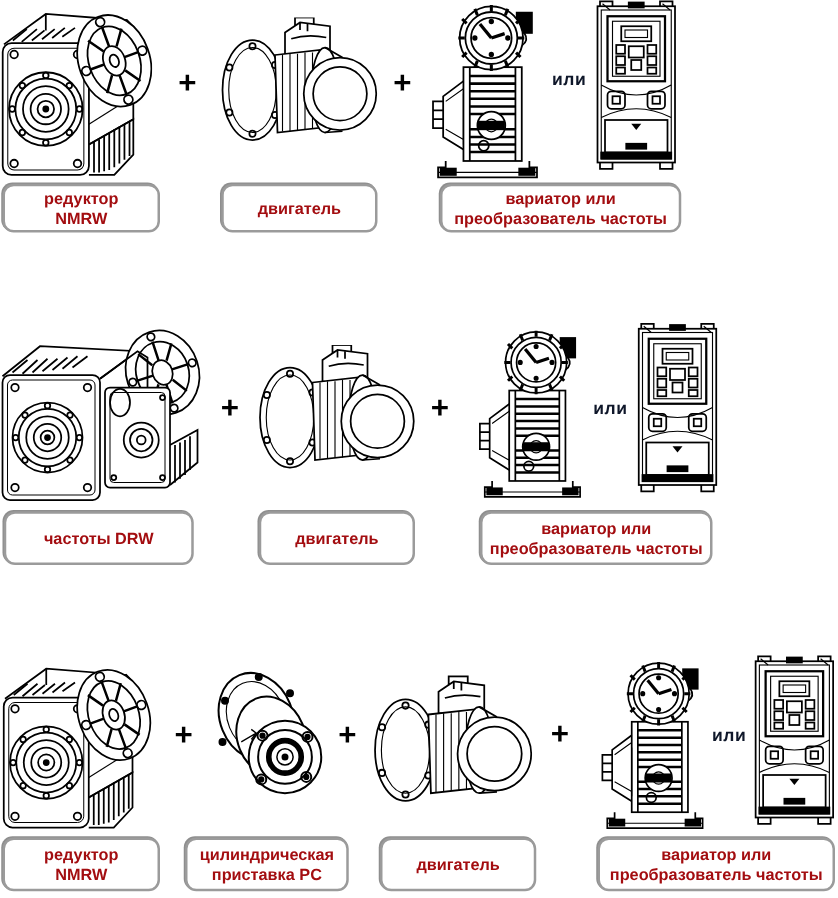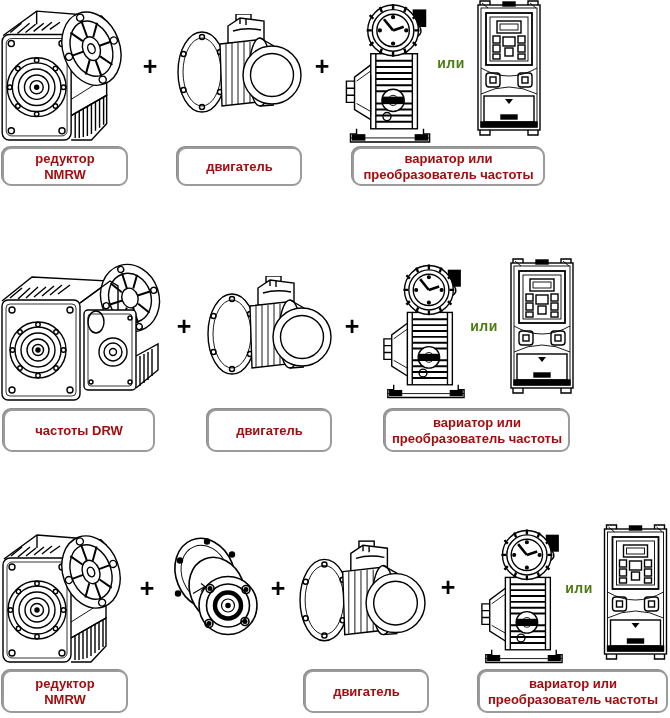--- a/index.html
+++ b/index.html
@@ -7,22 +7,22 @@
   body { font-family:"Liberation Sans", sans-serif; }
   .canvas { position:relative; width:670px; height:718px; background:#fff; overflow:hidden; }
   .defs { position:absolute; width:0; height:0; overflow:hidden; }
   .drawing { position:absolute; }
   .drawing svg, .drawing use { display:block; }
   .plus {
     position:absolute; width:26px; text-align:center;
     font-weight:bold; font-size:25px; line-height:28px; color:#000;
   }
   .or {
-    position:absolute; width:36px; text-align:center;
-    font-weight:bold; font-size:14px; line-height:17px; color:#4d7c0f; letter-spacing:.4px;
+    position:absolute; width:36px; text-align:right;
+    font-weight:bold; font-size:14px; line-height:17px; color:#0f172a; letter-spacing:.4px;
   }
   .label-box {
     position:absolute; background:#fff;
     border:2px solid #9b9b9b; border-radius:9px;
     box-shadow:-1px -1px 0 rgba(30,30,30,.5);
     display:flex; flex-direction:column; align-items:center; justify-content:center;
     text-align:center; color:#a30d10; font-weight:bold;
     font-size:13px; line-height:15.5px; padding:1px 2px;
   }
 </style>
@@ -321,20 +321,24 @@
     </svg>
   <div class="or" style="left:561px;top:580px">или</div>
   <svg class="drawing" style="left:602px;top:524px;width:67px;height:136px">
       <use href="#sym-freq"></use>
     </svg>
 
   <div class="label-box" style="left:2px;top:670px;width:126px;height:43px">
     <span>редуктор</span>
     <span>NMRW</span>
   </div>
+  <div class="label-box" style="left:148px;top:670px;width:131px;height:43px">
+    <span>цилиндрическая</span>
+    <span>приставка PC</span>
+  </div>
   <div class="label-box" style="left:304px;top:670px;width:125px;height:43px">
     <span>двигатель</span>
   </div>
   <div class="label-box" style="left:478px;top:670px;width:190px;height:43px">
     <span>вариатор или</span>
     <span>преобразователь частоты</span>
   </div>
 
 </div>
 

